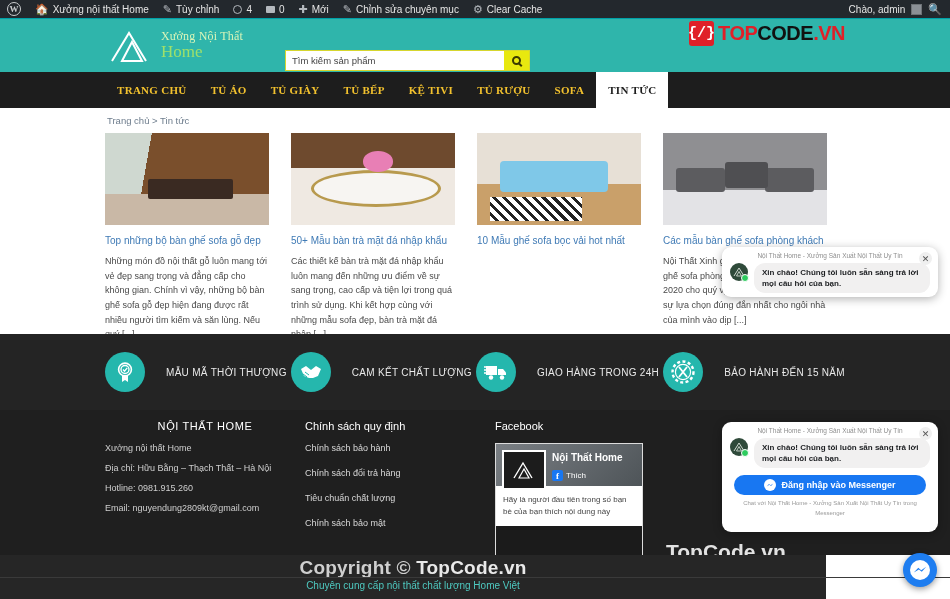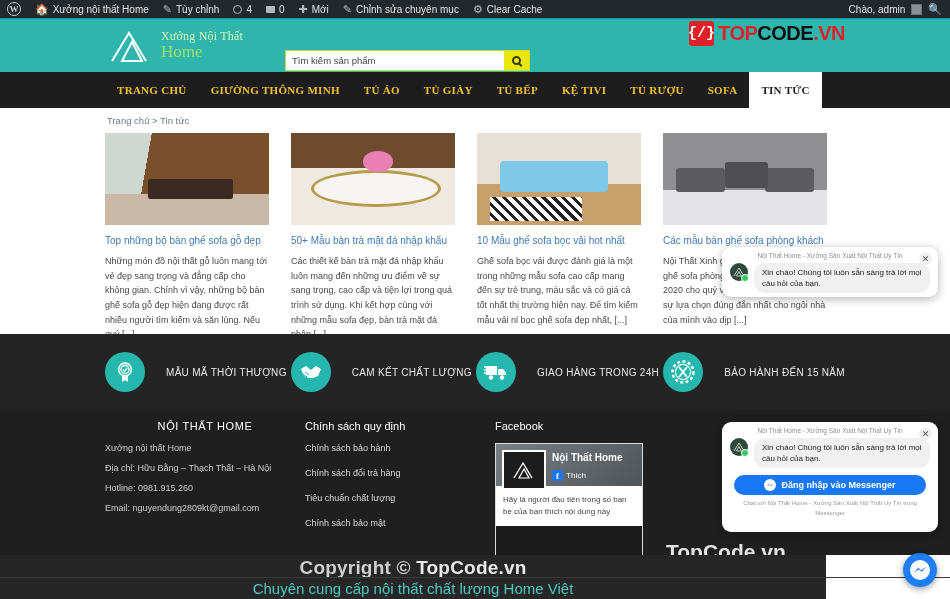--- a/index.html
+++ b/index.html
@@ -148,36 +148,36 @@
   .fb-body { padding:8px 7px; font-size:8px; color:#444; line-height:1.5; }
   .fb-bottomdark { position:absolute; left:0; bottom:0; width:100%; height:34px; background:#1b1b1b; }
 
   
   .bottombar { position:absolute; top:555px; left:0; width:826px; height:44px; background:#262626; }
   .copyright {
     text-align:center; font-size:19px; font-weight:bold; color:#cfcfcf;
     padding-top:2px; letter-spacing:.2px;
   }
   .copyright .tcv { color:#e9e9e9; }
-  .tagline { text-align:center; font-size:15px; color:#4ec9c0; margin-top:1px; }
+  .tagline { text-align:center; font-size:10px; color:#4ec9c0; margin-top:1px; }
   .bb-divider { position:absolute; top:22px; left:0; width:950px; height:1px; background:#3a3a3a; }
 
   
   .msgr-pop {
     position:absolute; background:#fff; border-radius:9px;
     box-shadow:0 2px 10px rgba(0,0,0,.3);
   }
   .pop1 { left:722px; top:247px; width:216px; height:50px; }
   .pop2 { left:722px; top:422px; width:216px; height:110px; }
   .pop-head { font-size:6.5px; color:#8e8e8e; text-align:center; padding-top:5px; }
   .pop-close {
     position:absolute; right:6px; top:5px; width:13px;height:13px;border-radius:50%;
     background:#efefef; color:#555; font-size:9px; display:flex;align-items:center;justify-content:center;cursor:pointer;
   }
-  .pop-row { display:flex; align-items:flex-start; gap:6px; padding:4px 8px 0 8px; }
+  .pop-row { display:flex; align-items:flex-start; gap:6px; padding:4px 8px 0 8px;font-weight:bold; }
   .pop-av { width:18px;height:18px;border-radius:50%;background:#2f4a3a;flex:none; position:relative;
             display:flex;align-items:center;justify-content:center; }
   .pop-av:after{content:"";position:absolute;right:-1px;bottom:-1px;width:6px;height:6px;border-radius:50%;background:#2ecc5f;border:1px solid #fff;}
   .pop-msg {
     background:#f1f0f0; border-radius:11px; padding:4px 8px;
     font-size:8px; color:#1c1e21; line-height:1.4;
   }
   .pop-btn {
     margin:7px 12px 0 12px; height:20px; background:#1877f2; border-radius:10px;
     display:flex; align-items:center; justify-content:center; gap:5px;
@@ -265,21 +265,20 @@
         <div class="tc-txt">
           <span class="tc-top">TOP</span><span class="tc-code">CODE</span><span class="tc-vn">.VN</span>
         </div>
       </div>
     </div>
   </div>
 
   <div class="nav">
     <div class="nav-inner">
       <div class="nav-item">TRANG CHỦ</div>
-      <div class="nav-item">GIƯỜNG THÔNG MINH</div>
       <div class="nav-item">TỦ ÁO</div>
       <div class="nav-item">TỦ GIÀY</div>
       <div class="nav-item">TỦ BẾP</div>
       <div class="nav-item">KỆ TIVI</div>
       <div class="nav-item">TỦ RƯỢU</div>
       <div class="nav-item">SOFA</div>
       <div class="nav-item active">TIN TỨC</div>
     </div>
   </div>
 
@@ -302,21 +301,20 @@
             </div>
           <div class="post-title">50+ Mẫu bàn trà mặt đá nhập khẩu</div>
           <div class="post-excerpt">Các thiết kế bàn trà mặt đá nhập khẩu luôn mang đến những ưu điểm về sự sang trọng, cao cấp và tiện lợi trong quá trình sử dụng. Khi kết hợp cùng với những mẫu sofa đẹp, bàn trà mặt đá nhập [...]</div>
         </div>
 
         <div class="post">
           <div class="post-thumb">
               <div class="th th3"></div>
             </div>
           <div class="post-title">10 Mẫu ghế sofa bọc vải hot nhất</div>
-          <div class="post-excerpt">Ghế sofa bọc vải được đánh giá là một trong những mẫu sofa cao cấp mang đến sự trẻ trung, màu sắc và có giá cả tốt nhất thị trường hiện nay. Để tìm kiếm mẫu vải nỉ bọc ghế sofa đẹp nhất, [...]</div>
         </div>
 
         <div class="post">
           <div class="post-thumb">
             <div class="th th4"></div>
               <div class="th-sofa-mid"></div>
           </div>
           <div class="post-title">Các mẫu bàn ghế sofa phòng khách</div>
           <div class="post-excerpt">Nội Thất Xinh giới thiệu các mẫu bàn ghế sofa phòng khách đẹp nhất năm 2020 cho quý vị. Hãy liên hệ ngay để có sự lựa chọn đúng đắn nhất cho ngôi nhà của mình vào dịp [...]</div>
         </div>

